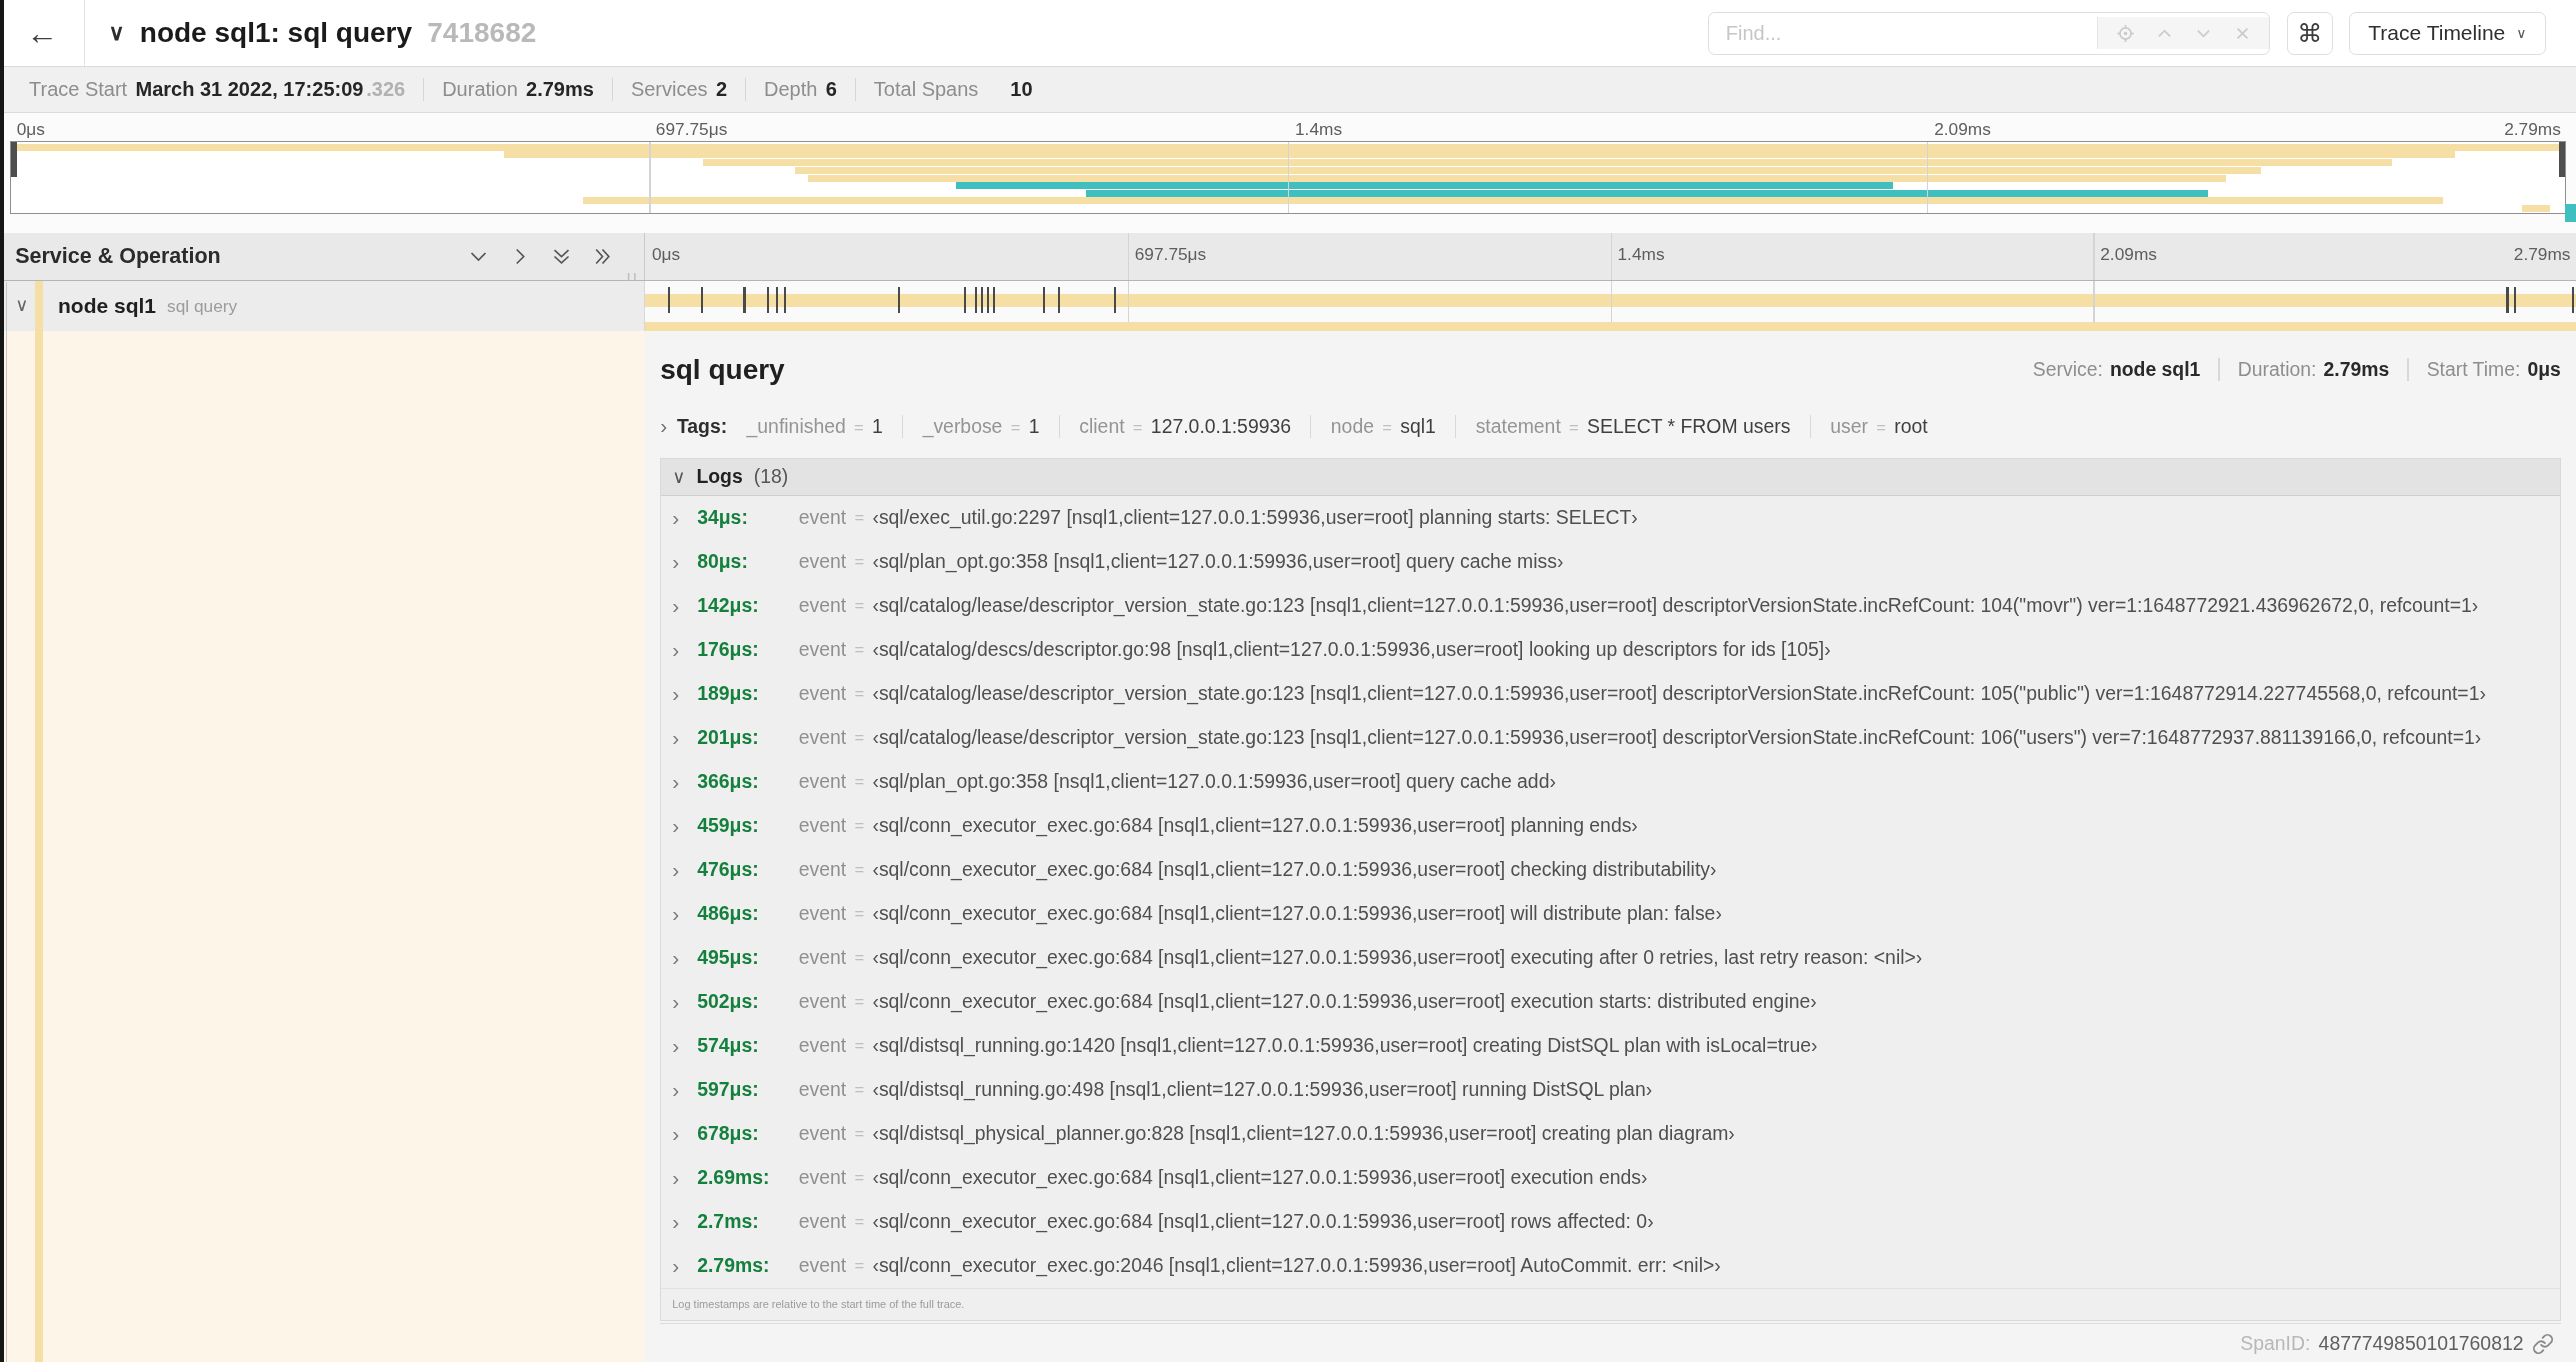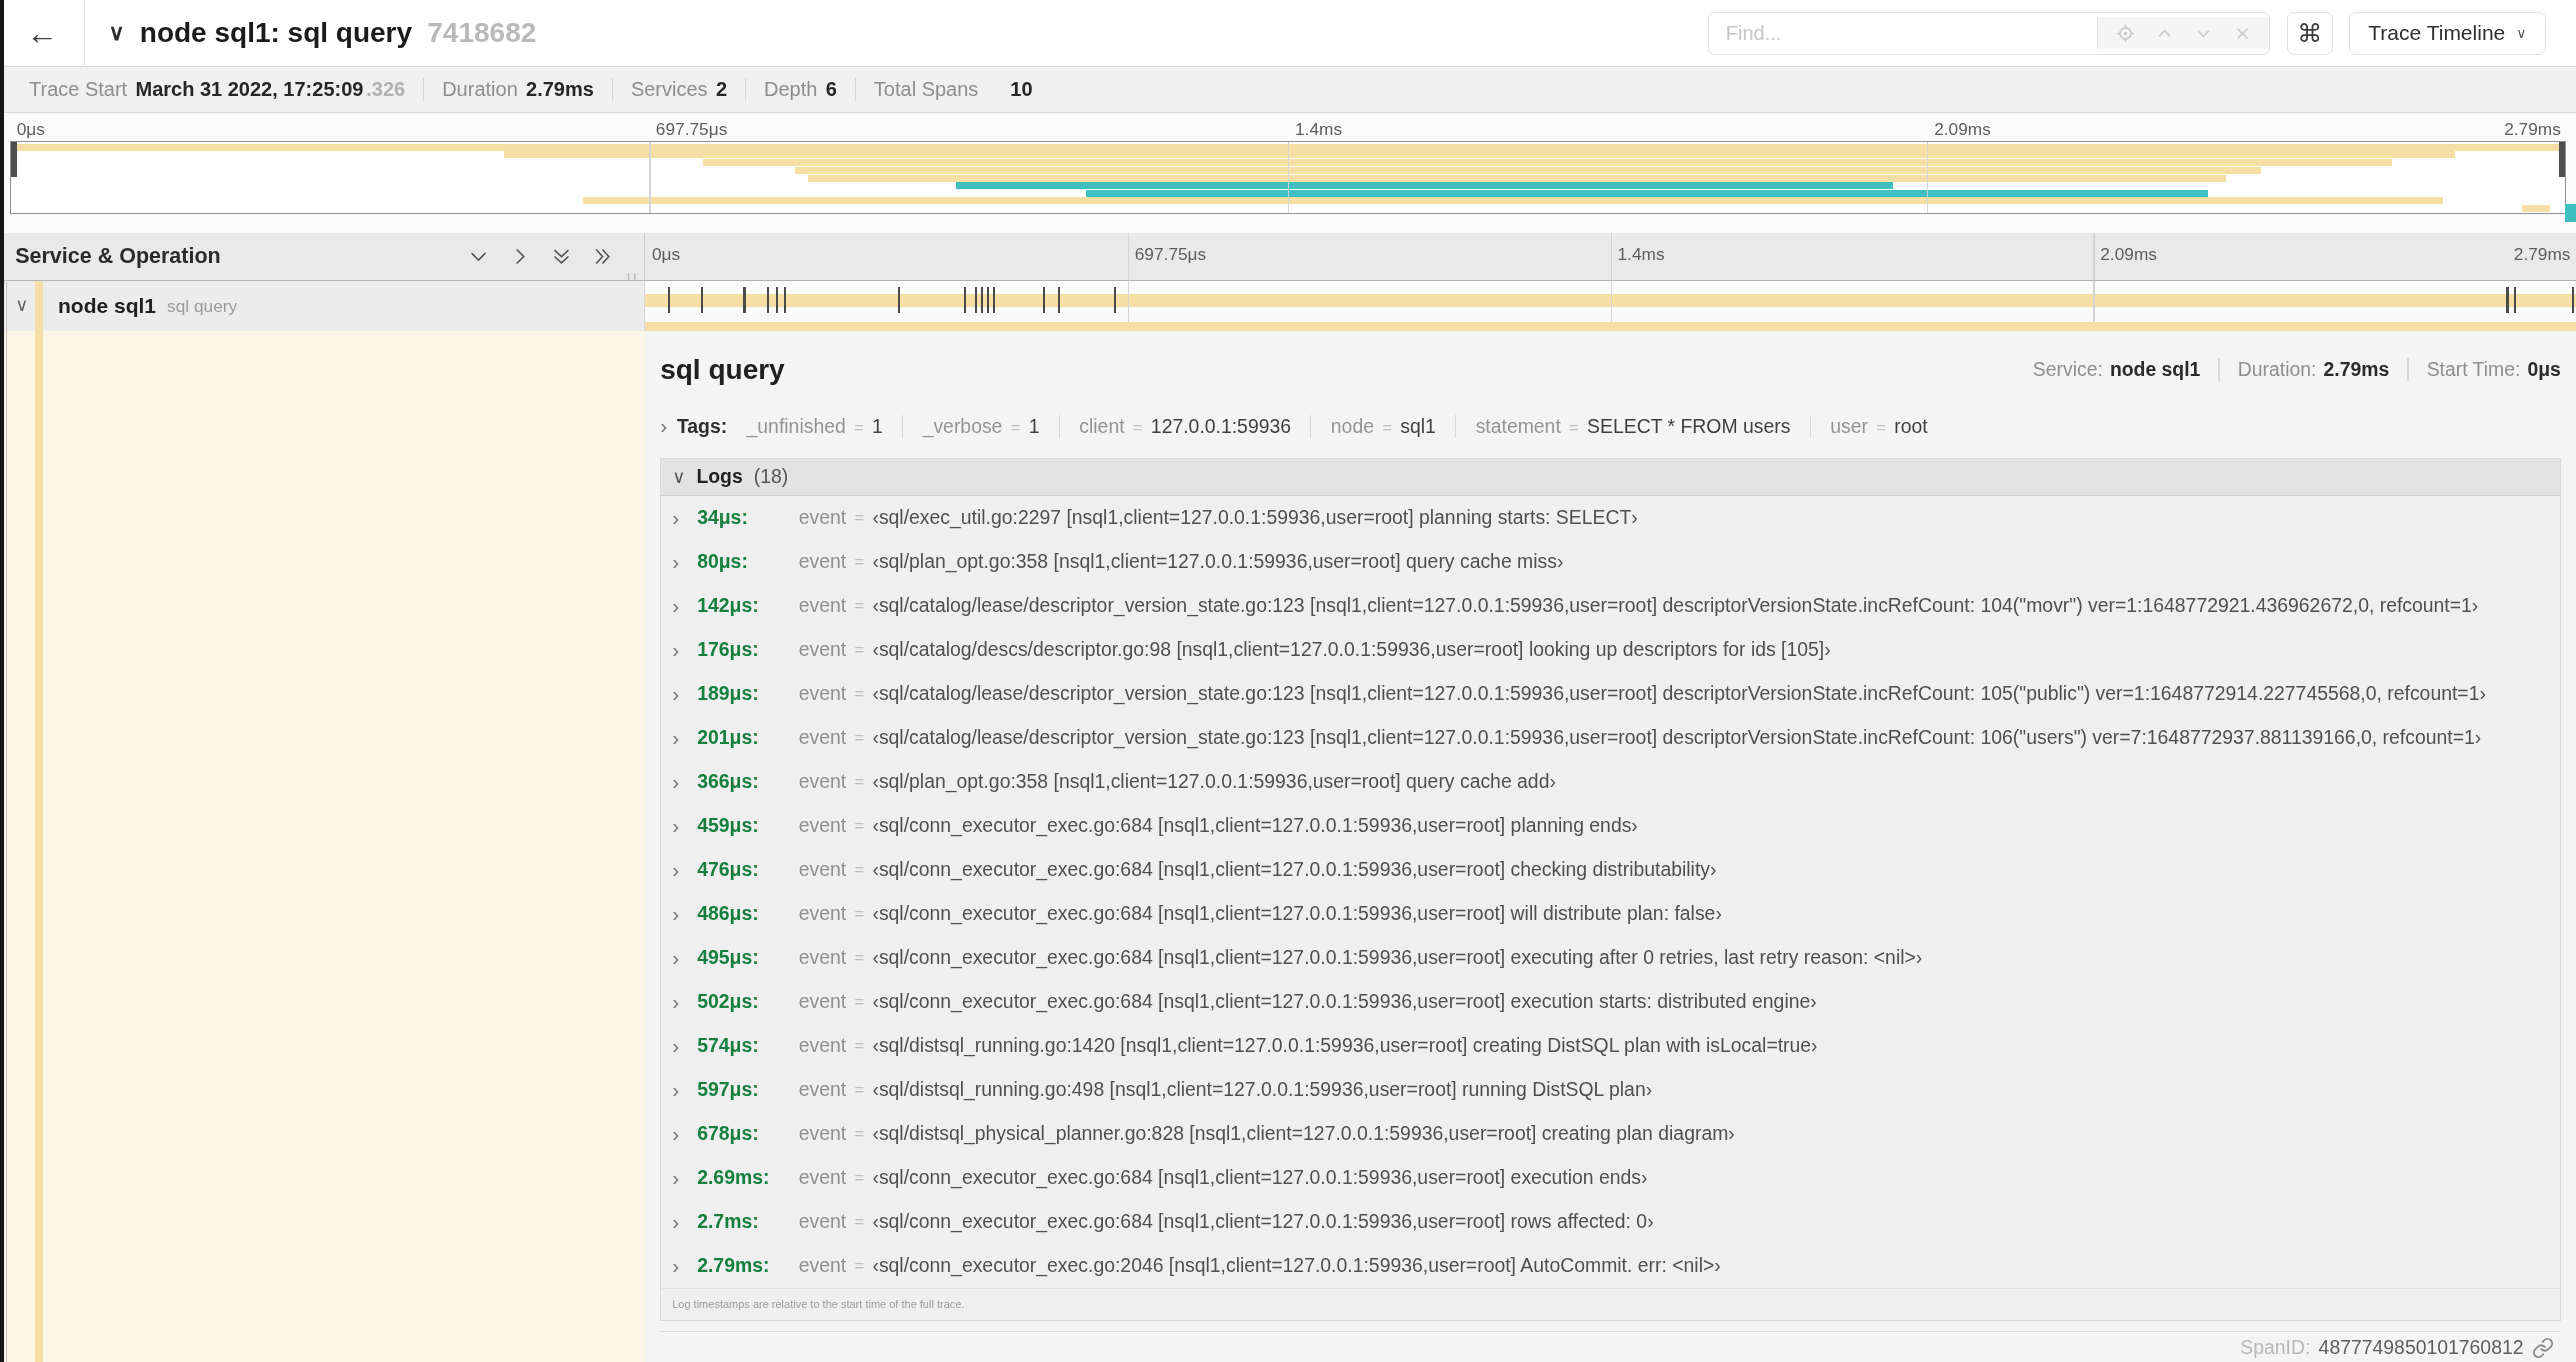--- a/index.html
+++ b/index.html
@@ -107,21 +107,21 @@
   .logs-count { color:#555; }
   .logs-list { background:#efefef; }
   .log-row { height:44px; display:flex; align-items:center; font-size:19.4px; padding-left:11px; cursor:pointer; }
   .log-chevron { color:#777; font-size:21px; width:25px; flex:0 0 25px; }
   .log-time { font-weight:bold; color:#15803d; min-width:89px; flex-shrink:0; }
   .log-key { color:#8f8f8f; margin-left:12.5px; }
   .log-eq { color:#bfbfbf; margin:0 8.3px; font-size:16.6px; }
   .log-value { color:#4f4f4f; white-space:nowrap; overflow:hidden; }
   .logs-note { height:32px; display:flex; align-items:center; padding-left:11px; font-size:11px;
     color:#9b9b9b; background:#efefef; border-top:0.7px solid #e2e2e2; }
-  .detail-footer { margin-top:auto; border-top:1.4px solid #dcdcdc; height:32px; display:flex;
+  .detail-footer { margin-top:auto; border-top:1.4px solid #dcdcdc; height:40px; display:flex;
     align-items:center; justify-content:flex-end; font-size:19.4px; gap:8.3px; padding-right:7px; }
   .spanid-label { color:#b8b8b8; }
   .spanid-value { color:#5f5f5f; }
   .link-icon { color:#8a8a8a; display:flex; align-items:center; cursor:pointer; }
   .link-icon svg { width:22px; height:22px; }
 
   .edge-dark { position:absolute; left:0; top:0; width:3.5px; height:100%; background:#161616; z-index:60; }
   .edge-line { position:absolute; left:5.5px; top:282px; bottom:0; width:1.4px; background:#c6c6c6; z-index:59; }
 </style>
 </head>

